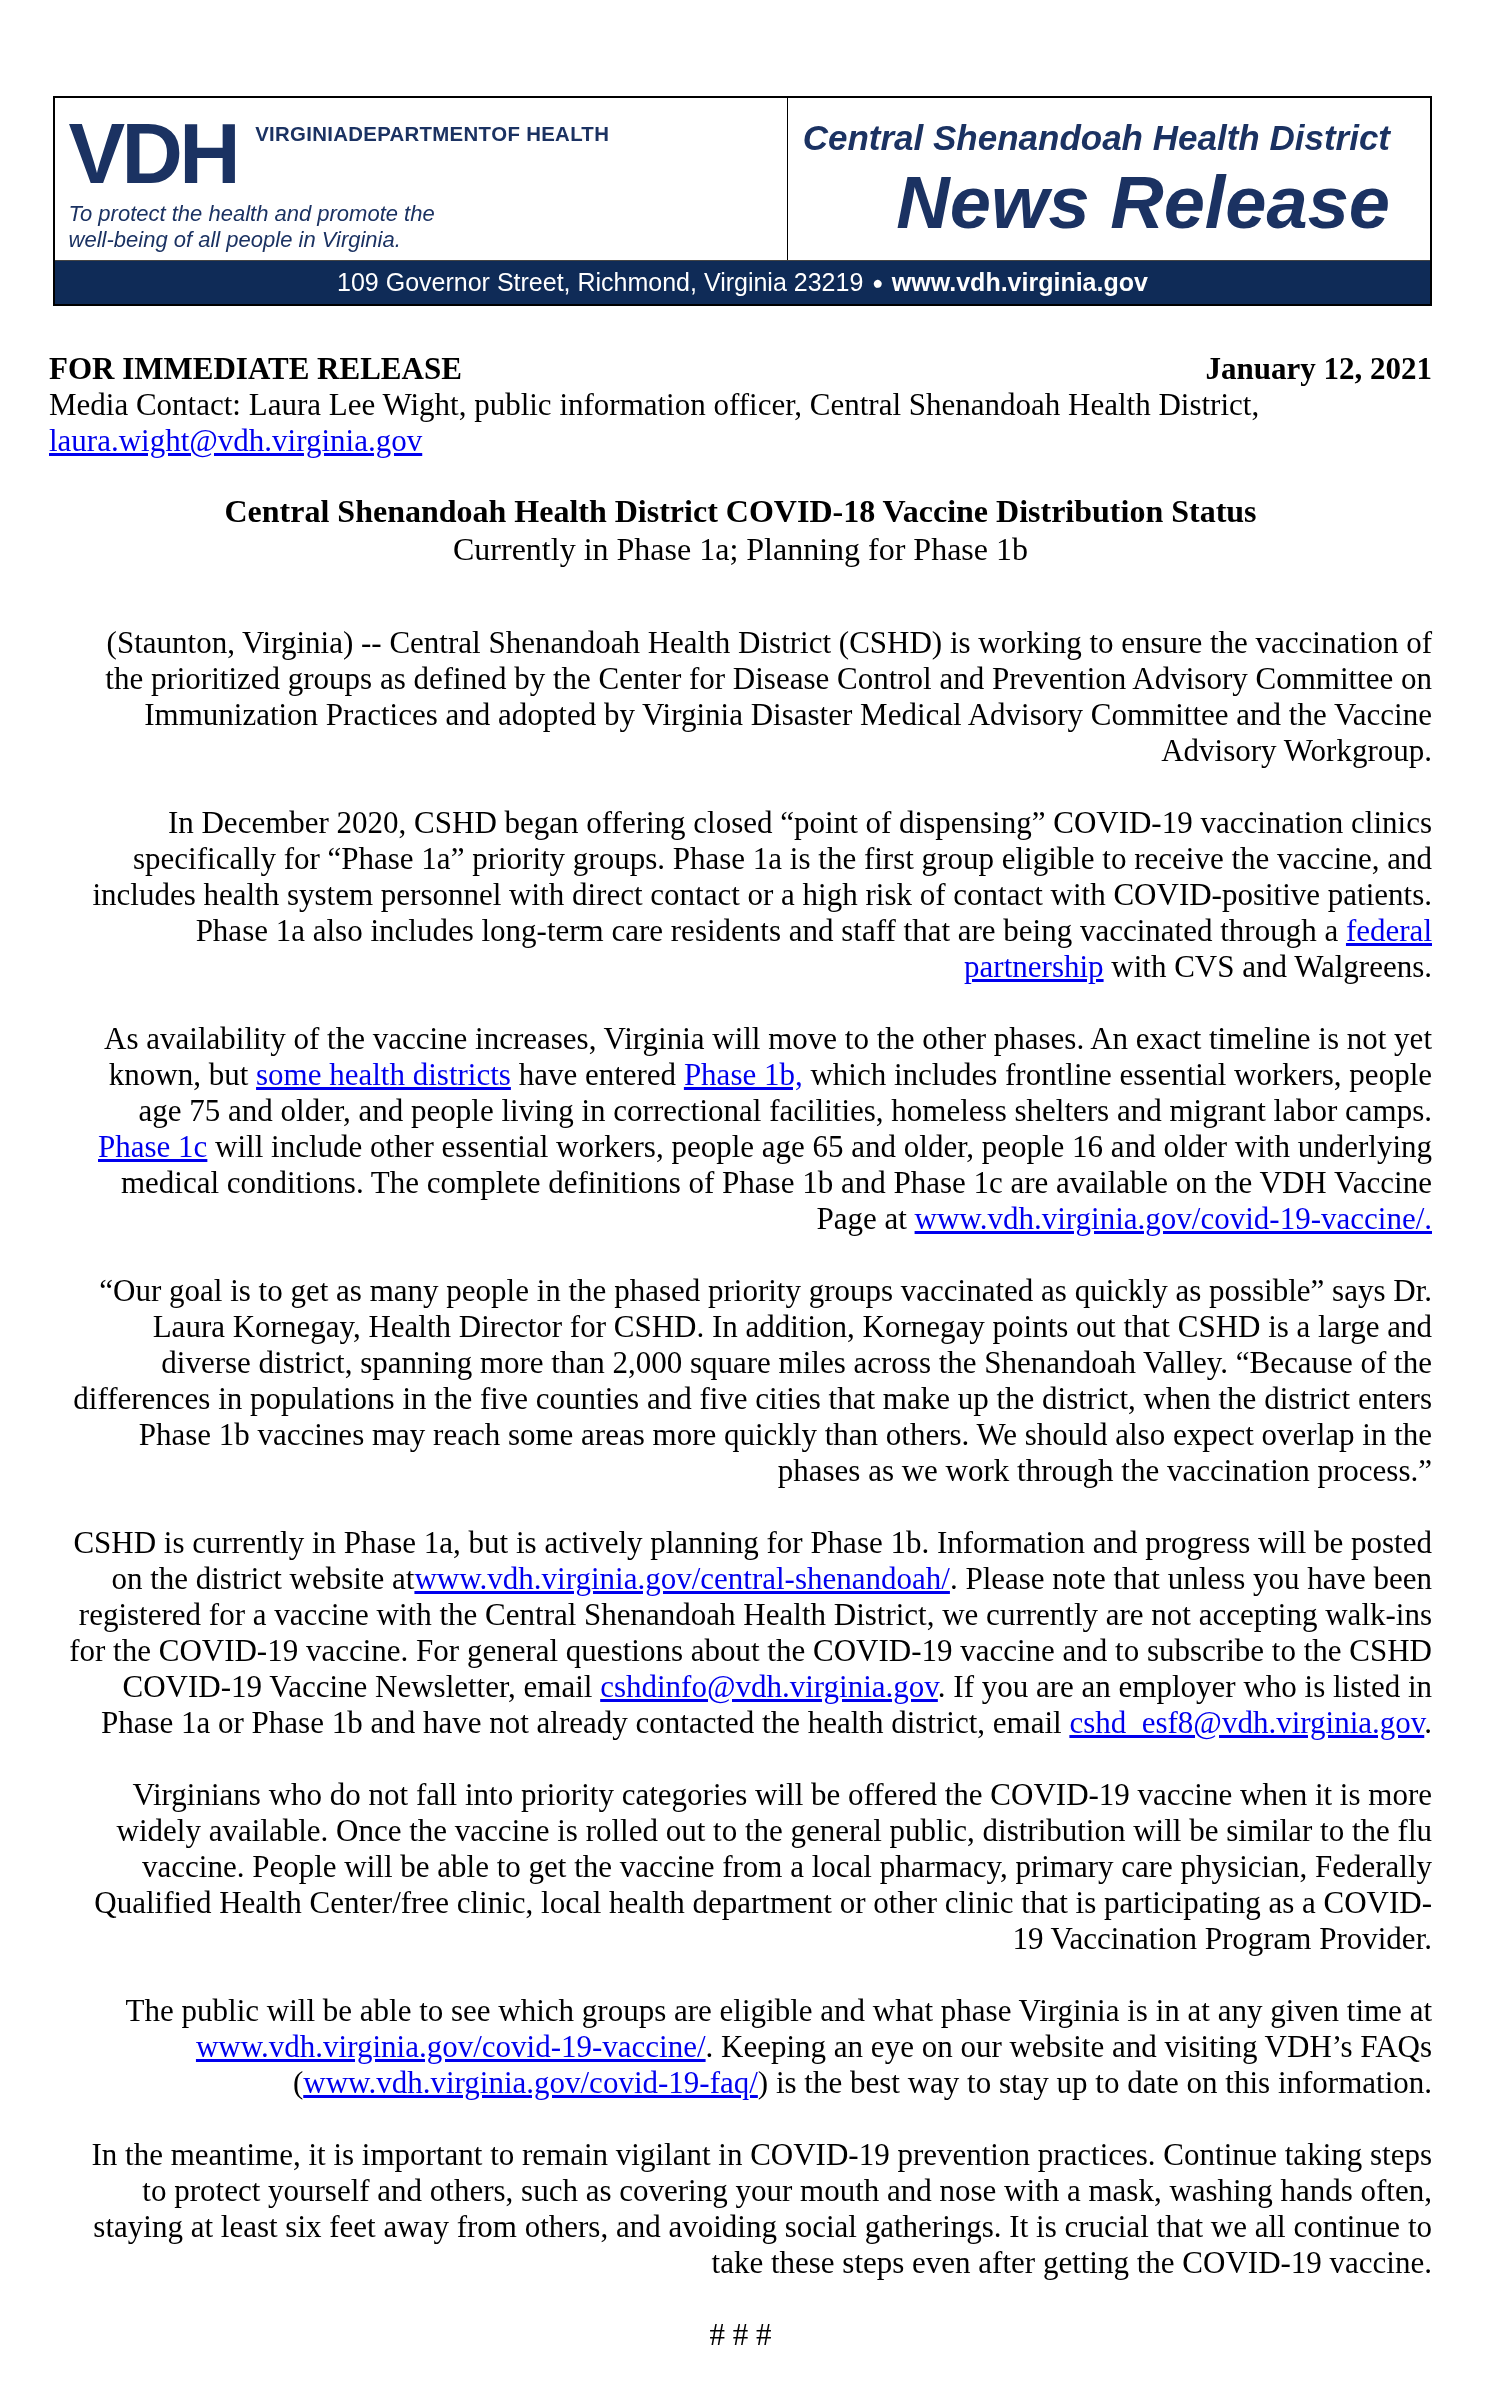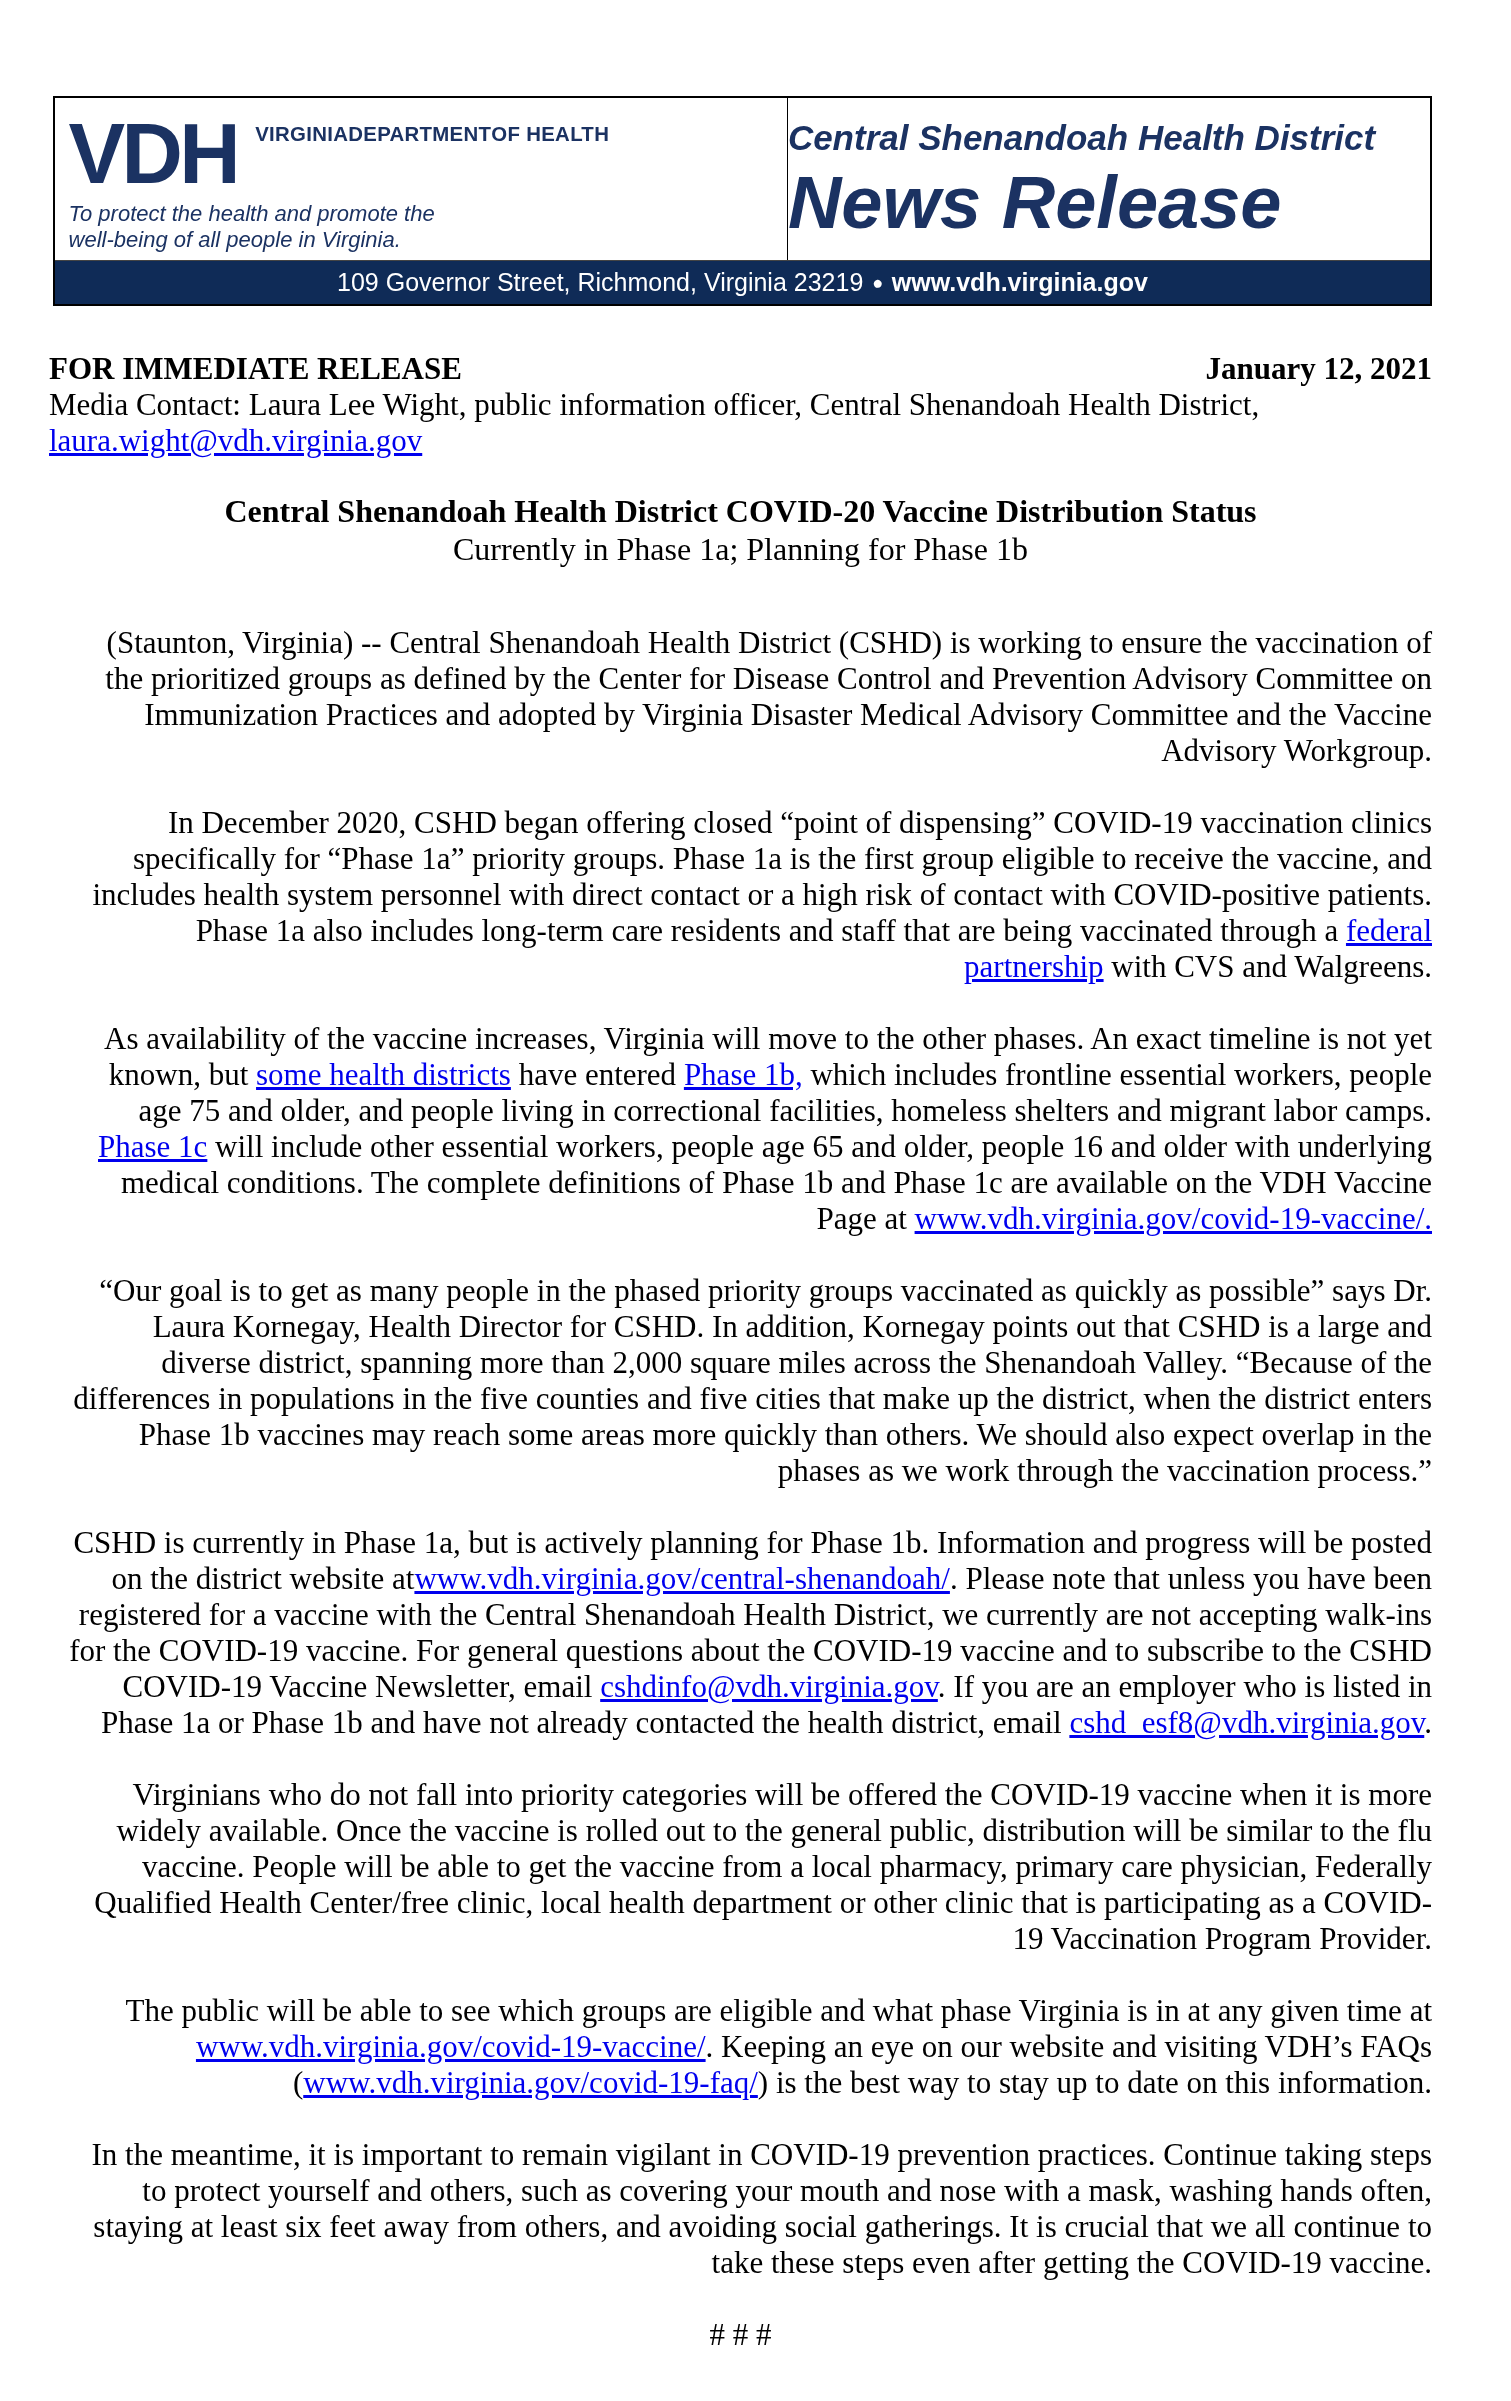--- a/index.html
+++ b/index.html
@@ -54,20 +54,21 @@
     font-style: italic;
     font-size: 22px;
     line-height: 1.2;
     max-width: 396px;
   }
   .cell-right {
     flex: 1;
     display: flex;
     flex-direction: column;
     justify-content: center;
+    align-items: flex-end;
     padding-right: 40px;
     box-sizing: border-box;
     font-family: "Liberation Sans", "DejaVu Sans", sans-serif;
     color: #1b3262;
   }
   .district {
     font-style: italic;
     font-weight: 600;
     font-size: 35px;
     margin-bottom: 8.7px;
@@ -161,21 +162,21 @@
     <div class="meta-row">
       <span>FOR IMMEDIATE RELEASE</span>
       <span>January 12, 2021</span>
     </div>
     <p class="media-line">Media Contact: Laura Lee Wight, public information officer, Central Shenandoah Health District,</p>
     <p class="media-line">
       <a class="doc-link">laura.wight@vdh.virginia.gov</a>
     </p>
 
     <div class="title-block">
-      <p class="title-main">Central Shenandoah Health District COVID-20 Vaccine Distribution Status</p>
+      <p class="title-main">Central Shenandoah Health District COVID-18 Vaccine Distribution Status</p>
       <p class="title-sub">Currently in Phase 1a; Planning for Phase 1b</p>
     </div>
 
     <main>
         <p class="body-para"><span>(Staunton, Virginia) -- Central Shenandoah Health District (CSHD) is working to ensure the vaccination of the prioritized groups as defined by the Center for Disease Control and Prevention Advisory Committee on Immunization Practices and adopted by Virginia Disaster Medical Advisory Committee and the Vaccine Advisory Workgroup.</span></p>
         <p class="body-para"><span>In December 2020, CSHD began offering closed “point of dispensing” COVID-19 vaccination clinics specifically for “Phase 1a” priority groups. Phase 1a is the first group eligible to receive the vaccine, and includes health system personnel with direct contact or a high risk of contact with COVID-positive patients. Phase 1a also includes long-term care residents and staff that are being vaccinated through a </span><a class="doc-link">federal partnership</a><span> with CVS and Walgreens.</span></p>
         <p class="body-para"><span>As availability of the vaccine increases, Virginia will move to the other phases. An exact timeline is not yet known, but </span><a class="doc-link">some health districts</a><span> have entered </span><a class="doc-link">Phase 1b,</a><span> which includes frontline essential workers, people age 75 and older, and people living in correctional facilities, homeless shelters and migrant labor camps. </span><a class="doc-link">Phase 1c</a><span> will include other essential workers, people age 65 and older, people 16 and older with underlying medical conditions. The complete definitions of Phase 1b and Phase 1c are available on the VDH Vaccine Page at </span><a class="doc-link">www.vdh.virginia.gov/covid-19-vaccine/.</a></p>
         <p class="body-para"><span>“Our goal is to get as many people in the phased priority groups vaccinated as quickly as possible” says Dr. Laura Kornegay, Health Director for CSHD. In addition, Kornegay points out that CSHD is a large and diverse district, spanning more than 2,000 square miles across the Shenandoah Valley. “Because of the differences in populations in the five counties and five cities that make up the district, when the district enters Phase 1b vaccines may reach some areas more quickly than others. We should also expect overlap in the phases as we work through the vaccination process.”</span></p>
         <p class="body-para"><span>CSHD is currently in Phase 1a, but is actively planning for Phase 1b. Information and progress will be posted on the district website at</span><a class="doc-link">www.vdh.virginia.gov/central-shenandoah/</a><span>. Please note that unless you have been registered for a vaccine with the Central Shenandoah Health District, we currently are not accepting walk-ins for the COVID-19 vaccine. For general questions about the COVID-19 vaccine and to subscribe to the CSHD COVID-19 Vaccine Newsletter, email </span><a class="doc-link">cshdinfo@vdh.virginia.gov</a><span>. If you are an employer who is listed in Phase 1a or Phase 1b and have not already contacted the health district, email </span><a class="doc-link">cshd_esf8@vdh.virginia.gov</a><span>.</span></p>
         <p class="body-para"><span>Virginians who do not fall into priority categories will be offered the COVID-19 vaccine when it is more widely available. Once the vaccine is rolled out to the general public, distribution will be similar to the flu vaccine. People will be able to get the vaccine from a local pharmacy, primary care physician, Federally Qualified Health Center/free clinic, local health department or other clinic that is participating as a COVID-19 Vaccination Program Provider.</span></p>

